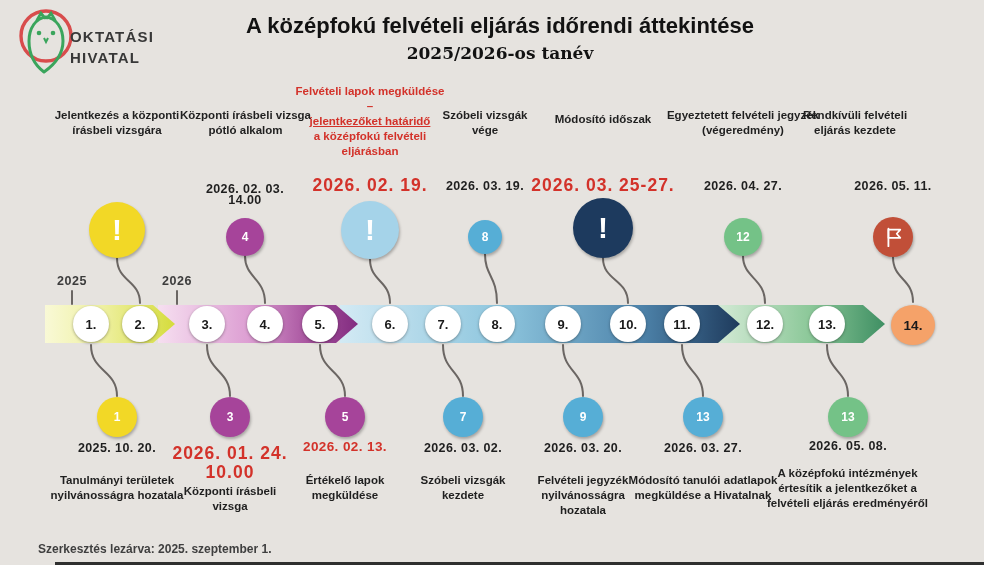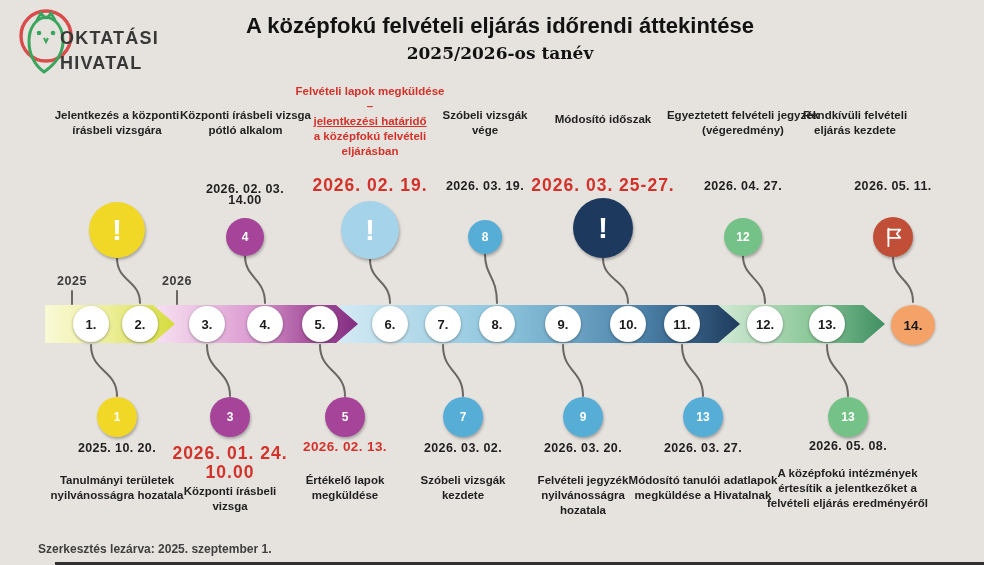--- a/index.html
+++ b/index.html
@@ -3,21 +3,21 @@
 <meta charset="utf-8">
 <style>
   html,body { margin:0; padding:0; }
   .canvas {
     position:relative; width:984px; height:565px;
     background:#e6e3df; overflow:hidden;
     font-family:"Liberation Sans", sans-serif;
   }
   
   .logo { position:absolute; left:16px; top:8px; width:60px; height:66px; }
-  .logo-text { position:absolute; left:60px; top:26px; font-size:18px; font-weight:bold;
+  .logo-text { position:absolute; left:70px; top:26px; font-size:15px; font-weight:bold;
     letter-spacing:1.2px; color:#383838; line-height:1.4; }
   .title { position:absolute; left:180px; top:13px; width:640px; text-align:center;
     font-family:Liberation Sans, sans-serif; font-weight:bold; font-size:22px; color:#121212; }
   .subtitle { position:absolute; left:280px; top:43px; width:440px; text-align:center;
     font-family:"DejaVu Serif", serif; font-weight:bold; font-size:17px; color:#121212; }
   
   .lbl { position:absolute; text-align:center; font-weight:bold; font-size:11.5px;
     line-height:1.3; color:#1f1f1f; }
   .lbl.red { color:#d3322a; }
   .u { text-decoration:underline; display:block; }
@@ -106,21 +106,21 @@
       <path d="M827,345 C827,372 848,370 848,396"></path>
       <path d="M72,291 L72,304"></path>
       <path d="M177,291 L177,304"></path>
     </g>
   </svg>
 
   <div class="lbl" style="left:42px;top:108px;width:150px">Jelentkezés a központi írásbeli vizsgára</div>
   <div class="lbl" style="left:178px;top:108px;width:135px">Központi írásbeli vizsga pótló alkalom</div>
   <div class="lbl red" style="left:292px;top:84px;width:156px">
     <span>Felvételi lapok megküldése –</span>
-    <span class="u">jelentkezési határidő</span>
+    <span class="u">jelentkezőket határidő</span>
     <span>a középfokú felvételi eljárásban</span>
   </div>
   <div class="lbl" style="left:430px;top:108px;width:110px">Szóbeli vizsgák vége</div>
   <div class="lbl" style="left:523px;top:112px;width:160px">Módosító időszak</div>
   <div class="lbl" style="left:663px;top:108px;width:160px">Egyeztetett felvételi jegyzék (végeredmény)</div>
   <div class="lbl" style="left:785px;top:108px;width:140px">Rendkívüli felvételi eljárás kezdete</div>
 
   <div class="date-sm" style="left:155px;top:182px;width:180px">2026. 02. 03.</div>
   <div class="date-sm" style="left:155px;top:193px;width:180px">14.00</div>
   <div class="date-lg" style="left:280px;top:175px;width:180px">2026. 02. 19.</div>

